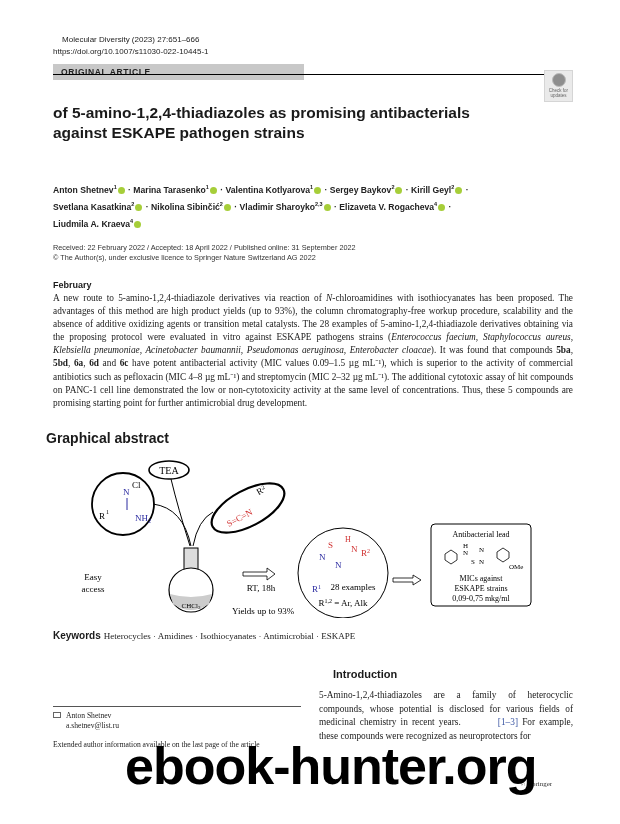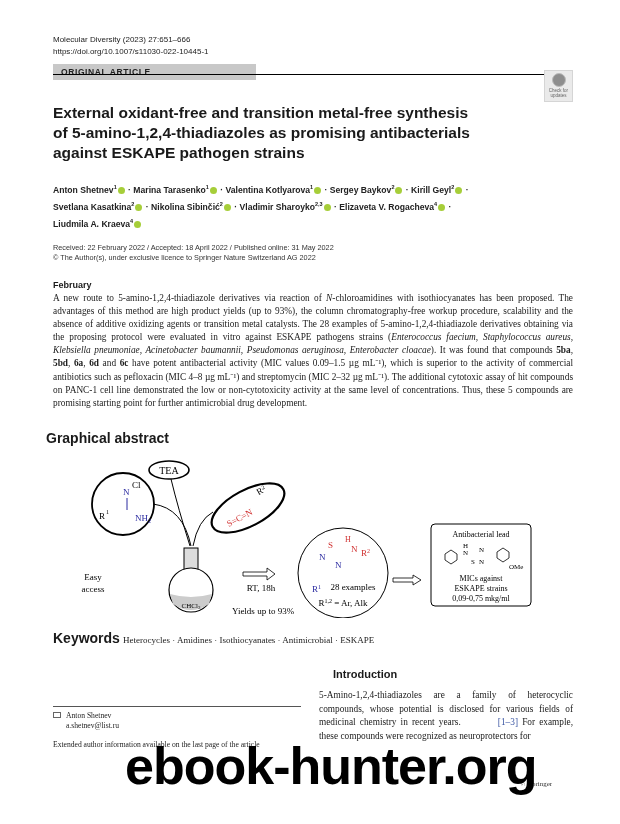--- a/index.html
+++ b/index.html
@@ -1,35 +1,35 @@
 <!DOCTYPE html>
 <html><head>
 <meta charset="utf-8">
 <style>
   html,body{margin:0;padding:0;background:#fff;}
   body{width:620px;height:824px;position:relative;overflow:hidden;font-family:"Liberation Serif",serif;color:#1a1a1a;}
   .abs{position:absolute;}
   .sans{font-family:"Liberation Sans",sans-serif;}
-  .journal{left:53px;top:34px;font-size:8px;line-height:12px;color:#222;}
+  .journal{left:53px;top:34px;font-size:8px;line-height:12px;color:#222;text-align:center;}
   .topline{left:53px;top:74px;width:520px;height:1px;background:#000;}
-  .badge-oa{left:53px;top:64px;width:203px;height:16px;background:#c8c8c8;font-size:8.5px;font-weight:bold;letter-spacing:0.6px;line-height:17px;padding-left:8px;box-sizing:border-box;color:#222;}
+  .badge-oa{left:53px;top:64px;width:251px;height:16px;background:#c8c8c8;font-size:8.5px;font-weight:bold;letter-spacing:0.6px;line-height:17px;padding-left:8px;box-sizing:border-box;color:#222;}
   .cfu{left:544px;top:70px;width:29px;height:32px;background:#eaeaea;border:1px solid #d5d5d5;box-sizing:border-box;text-align:center;font-size:4.5px;line-height:5px;color:#666;}
   .cfu .circ{width:14px;height:14px;border-radius:50%;background:#8d8d8d;margin:2px auto 1px;border:1px solid #bbb;box-sizing:border-box;}
   .title{left:53px;top:103px;width:520px;font-size:15.5px;font-weight:bold;line-height:20px;color:#1a1a1a;}
   .authors{left:53px;top:180px;width:520px;font-size:8.6px;font-weight:bold;line-height:14px;color:#222;}
   .authors sup{font-size:5.5px;}
   .orcid{display:inline-block;width:7px;height:7px;border-radius:50%;background:#a6ce39;vertical-align:-1px;margin:0 1px;}
   .dates{left:53px;top:243px;font-size:7.3px;line-height:10px;color:#333;}
   .h-abs{left:53px;top:280px;font-size:9px;font-weight:bold;}
   .abstract{left:53px;top:292px;width:520px;font-size:9.3px;line-height:13.1px;text-align:justify;}
   .abstract i{font-style:italic;}
   .h-ga{left:46px;top:430px;font-size:14px;font-weight:bold;}
   .ga{left:53px;top:448px;width:520px;height:170px;}
   .kw{left:53px;top:630px;font-size:9px;}
-  .kw b{font-family:"Liberation Sans",sans-serif;font-size:14px;margin-right:3px;}
+  .kw b{font-family:"Liberation Sans",sans-serif;font-size:10px;margin-right:3px;}
   .h-intro{left:319px;top:668px;font-size:11px;font-weight:bold;padding-left:14px;}
   .intro{left:319px;top:689px;width:254px;font-size:9.3px;line-height:13.6px;text-align:justify;}
   .intro .ref{color:#3b56a3;margin-left:33px;}
   .fnline{left:53px;top:706px;width:248px;height:1px;background:#555;}
   .fn{left:53px;top:711px;font-size:7.6px;line-height:10.4px;color:#222;}
   .fn .mail{display:inline-block;width:8px;height:6px;border:1px solid #666;box-sizing:border-box;margin-right:5px;}
   .fn .ind{padding-left:13px;}
   .springer{left:520px;top:780px;font-size:7px;color:#333;}
   .watermark{left:125px;top:736px;font-size:52px;font-weight:bold;color:#000;letter-spacing:-1px;line-height:60px;}
 </style>
@@ -44,29 +44,28 @@
 <div class="abs badge-oa sans">ORIGINAL ARTICLE</div>
 <div class="abs topline"></div>
 
 <div class="abs cfu sans">
   <div class="circ"></div>
   <div>Check for</div>
   <div>updates</div>
 </div>
 
 <div class="abs title sans">
-  <div>External oxidant-free and transition metal-free synthesis</div>
   <div>of 5-amino-1,2,4-thiadiazoles as promising antibacterials</div>
   <div>against ESKAPE pathogen strains</div>
 </div>
 
 <div class="abs authors sans" id="authors"><span>Anton Shetnev<sup>1</sup></span><span class="orcid"></span> · <span>Marina Tarasenko<sup>1</sup></span><span class="orcid"></span> · <span>Valentina Kotlyarova<sup>1</sup></span><span class="orcid"></span> · <span>Sergey Baykov<sup>2</sup></span><span class="orcid"></span> · <span>Kirill Geyl<sup>2</sup></span><span class="orcid"></span> · <br><span>Svetlana Kasatkina<sup>2</sup></span><span class="orcid"></span> · <span>Nikolina Sibinčić<sup>2</sup></span><span class="orcid"></span> · <span>Vladimir Sharoyko<sup>2,3</sup></span><span class="orcid"></span> · <span>Elizaveta V. Rogacheva<sup>4</sup></span><span class="orcid"></span> · <br><span>Liudmila A. Kraeva<sup>4</sup></span><span class="orcid"></span></div>
 
 <div class="abs dates sans">
-  <div>Received: 22 February 2022 / Accepted: 18 April 2022 / Published online: 31 May 2022</div>
+  <div>Received: 22 February 2022 / Accepted: 18 April 2022 / Published online: 31 September 2022</div>
   <div>© The Author(s), under exclusive licence to Springer Nature Switzerland AG 2022</div>
 </div>
 
 <div class="abs h-abs sans">February</div>
 <div class="abs abstract">
   <span>A new route to 5-amino-1,2,4-thiadiazole derivatives via reaction of </span><i>N</i><span>-chloroamidines with isothiocyanates has been proposed. The advantages of this method are high product yields (up to 93%), the column chromatography-free workup procedure, scalability and the absence of additive oxidizing agents or transition metal catalysts. The 28 examples of 5-amino-1,2,4-thiadiazole derivatives obtaining via the proposing protocol were evaluated in vitro against ESKAPE pathogens strains (</span><i>Enterococcus faecium, Staphylococcus aureus, Klebsiella pneumoniae, Acinetobacter baumannii, Pseudomonas aeruginosa, Enterobacter cloacae</i><span>). It was found that compounds </span><b>5ba</b>, <b>5bd</b>, <b>6a</b>, <b>6d</b> and <b>6c</b><span> have potent antibacterial activity (MIC values 0.09–1.5 µg mL⁻¹), which is superior to the activity of commercial antibiotics such as pefloxacin (MIC 4–8 µg mL⁻¹) and streptomycin (MIC 2–32 µg mL⁻¹). The additional cytotoxic assay of hit compounds on PANC-1 cell line demonstrated the low or non-cytotoxicity activity at the same level of concentrations. Thus, these 5 compounds are promising starting point for further antimicrobial drug development.</span>
 </div>
 
 <div class="abs h-ga sans">Graphical abstract</div>
 

